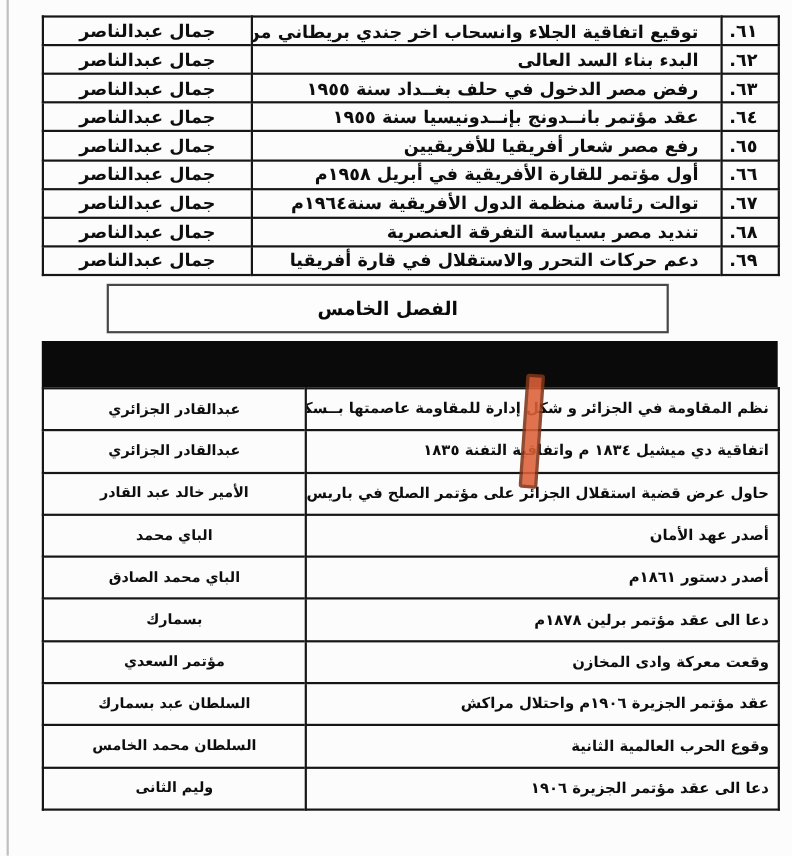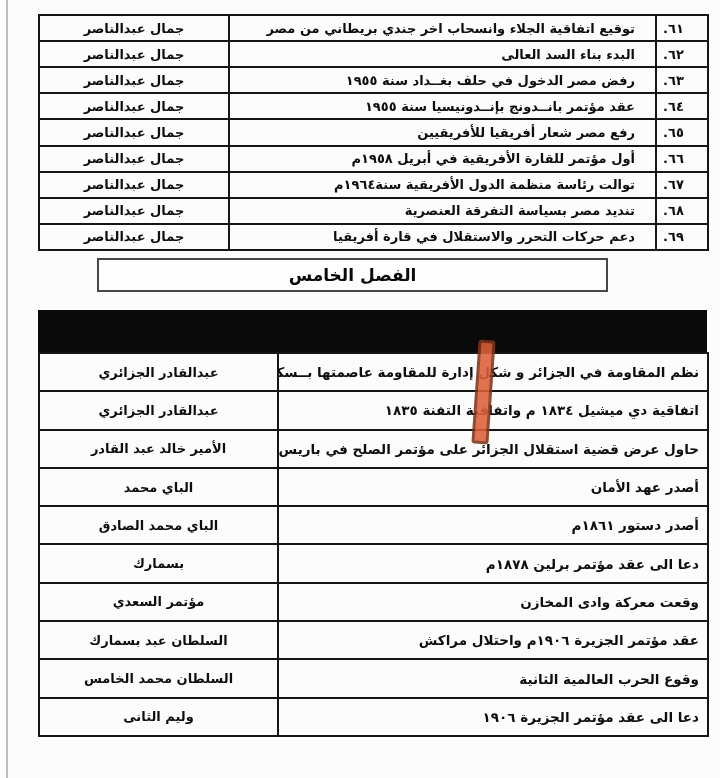--- a/index.html
+++ b/index.html
@@ -11,27 +11,27 @@
   }
   .scan-edge{position:absolute;left:6px;top:0;width:2px;height:778px;background:#bfbfbf;}
 
   
   table{border-collapse:collapse;table-layout:fixed;position:absolute;direction:rtl;}
   td{border:2px solid #161616;font-weight:bold;color:#0e0e0e;padding:0;
      white-space:nowrap;overflow:hidden;vertical-align:middle;}
 
   .t1{left:38px;top:14px;width:669px;height:237px;}
   .t1 tr{height:26px;}
-  .t1 td{font-size:13px;}
+  .t1 td{font-size:16px;}
   .t1 .num{text-align:left;padding-left:6px;padding-right:8px;}
   .t1 .event{text-align:right;padding-right:20px;}
   .t1 .person{text-align:center;}
 
   .chapter-box{
-    position:absolute;left:97px;top:258px;width:511px;height:34px;
+    position:absolute;left:97px;top:258px;width:511px;height:45px;
     border:2px solid #474747;background:#fdfdfd;box-sizing:border-box;
     display:flex;align-items:center;justify-content:center;
     font-weight:bold;font-size:17px;color:#0a0a0a;
   }
 
   .black-bar{position:absolute;left:38px;top:310px;width:669px;height:42px;background:#0a0a0a;}
 
   .t2{left:38px;top:352px;width:669px;height:385px;}
   .t2 tr{height:38px;}
   .t2 .event{text-align:right;padding-right:8px;font-size:13.5px;}

